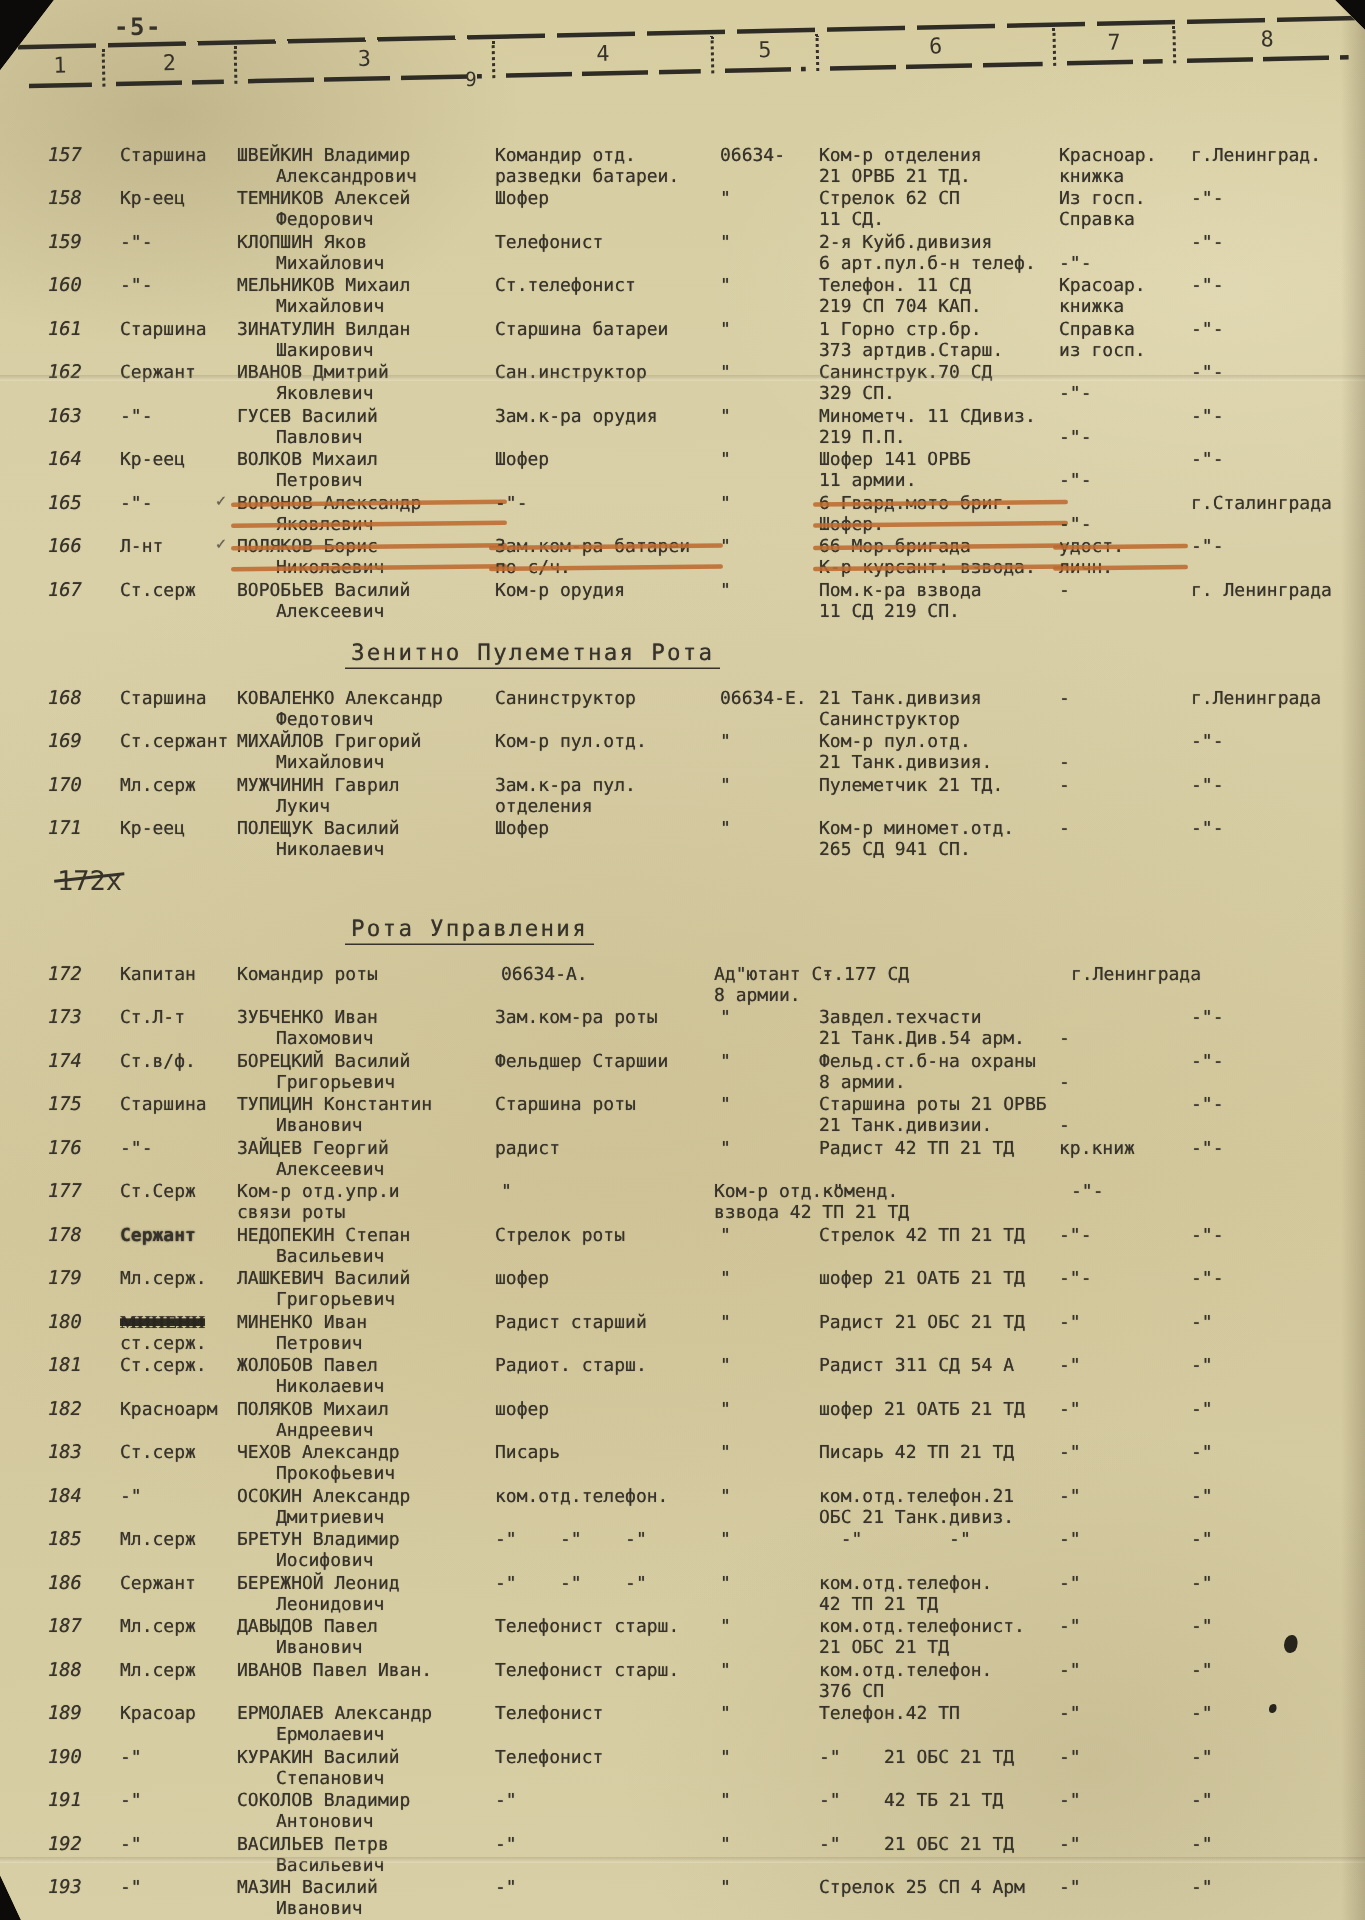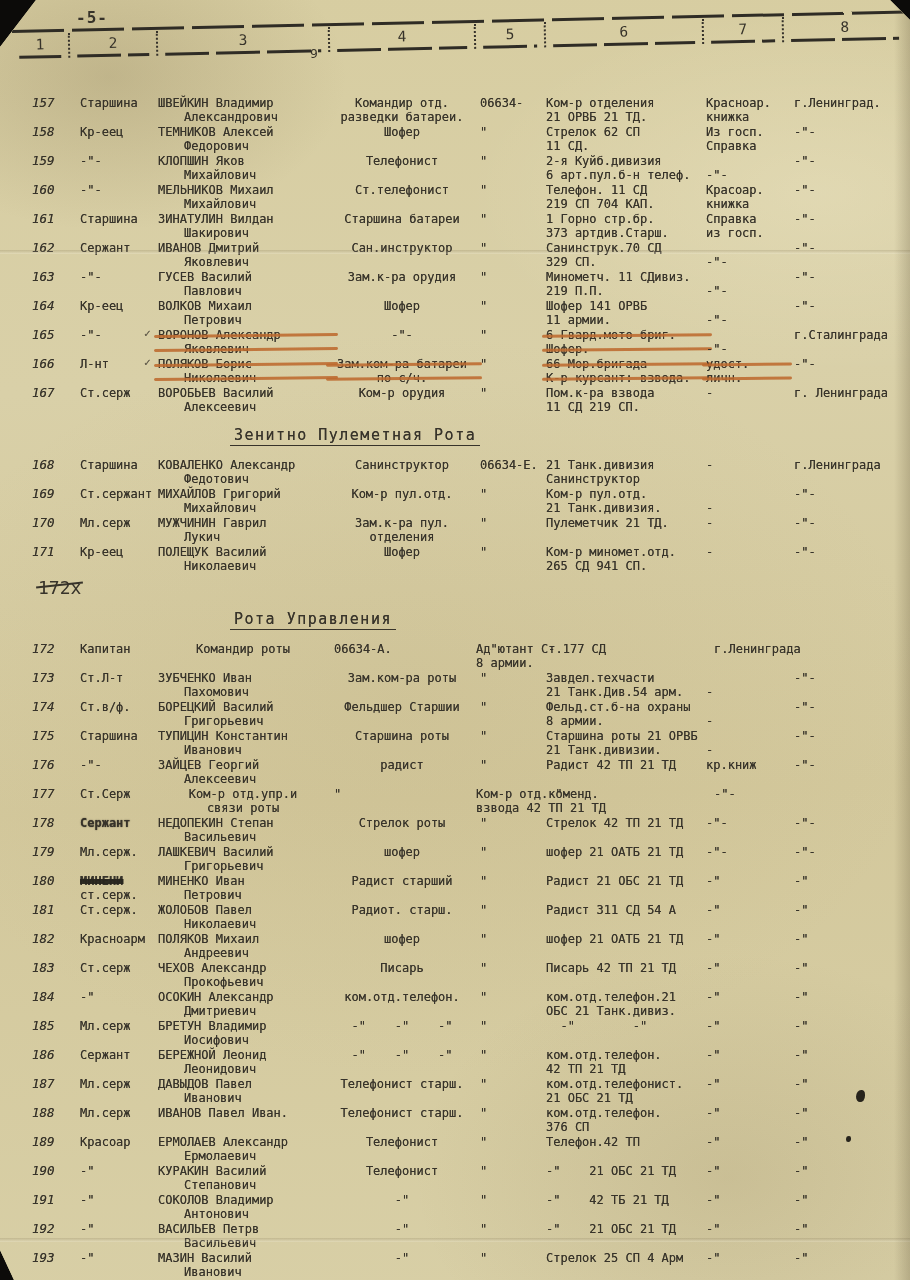--- a/index.html
+++ b/index.html
@@ -37,37 +37,37 @@
     background-image:repeating-linear-gradient(90deg,#2f2c25 0 44px,transparent 44px 51px);}
 
   .body-rows{position:absolute;top:96px;left:14px;right:2px;}
   .row{display:grid;grid-template-columns:56px 88px 172px 146px 70px 158px 80px 1fr;
     align-items:start;margin-bottom:1px;min-height:28px;}
   .cell{white-space:pre;font-size:12px;line-height:14px;
     text-shadow:0 0 .5px rgba(55,51,42,.75);}
   .c-num{padding-left:18px;font-size:12.5px;font-style:italic;}
   .c-rank{padding-left:10px;}
   .c-name .ln2{padding-left:26px;}
-  .c-pos{padding-right:2px;text-align:center;}
+  .c-pos{padding-right:2px;}
   .c-post{padding-left:4px;}
   .c-doc{padding-left:2px;}
   .c-city{padding-left:10px;}
   .ln{display:block;position:relative;}
 
   .section-title{font-size:15px;letter-spacing:1.5px;width:fit-content;
     margin:12px 0 12px 216px;padding:0 4px 1px;border-bottom:1.6px solid #37332a;
     text-shadow:0 0 .5px rgba(55,51,42,.8);}
   .stray-line{font-size:18px;margin:4px 0 2px 24px;position:relative;width:fit-content;}
   .stray-line::after{content:"";position:absolute;left:-2px;right:-2px;top:7px;height:2px;
     background:#37332a;transform:rotate(-6deg);}
 
   .st::after{content:"";position:absolute;left:-4px;right:-8px;top:6px;height:2.6px;
     background:#bd6a2f;opacity:.88;border-radius:2px;transform:rotate(-.6deg);}
   .blk{text-decoration:line-through;text-decoration-thickness:5px;
-    text-decoration-color:rgba(38,35,28,.85);font-weight:bold;}
+    text-decoration-color:rgba(38,35,28,.85);font-weight:bold;font-family:Liberation Serif, serif;}
   .smudge{font-weight:bold;text-shadow:0 0 1.2px rgba(40,37,30,.9);}
   .check{position:absolute;left:-14px;top:-1px;font-size:11px;color:#6b6452;}
 </style>
 </head>
 <body>
 
 <div class="paper">
   <div class="page-num">-5-</div>
   <div class="hdr">
     <div class="hdr-top"></div>

